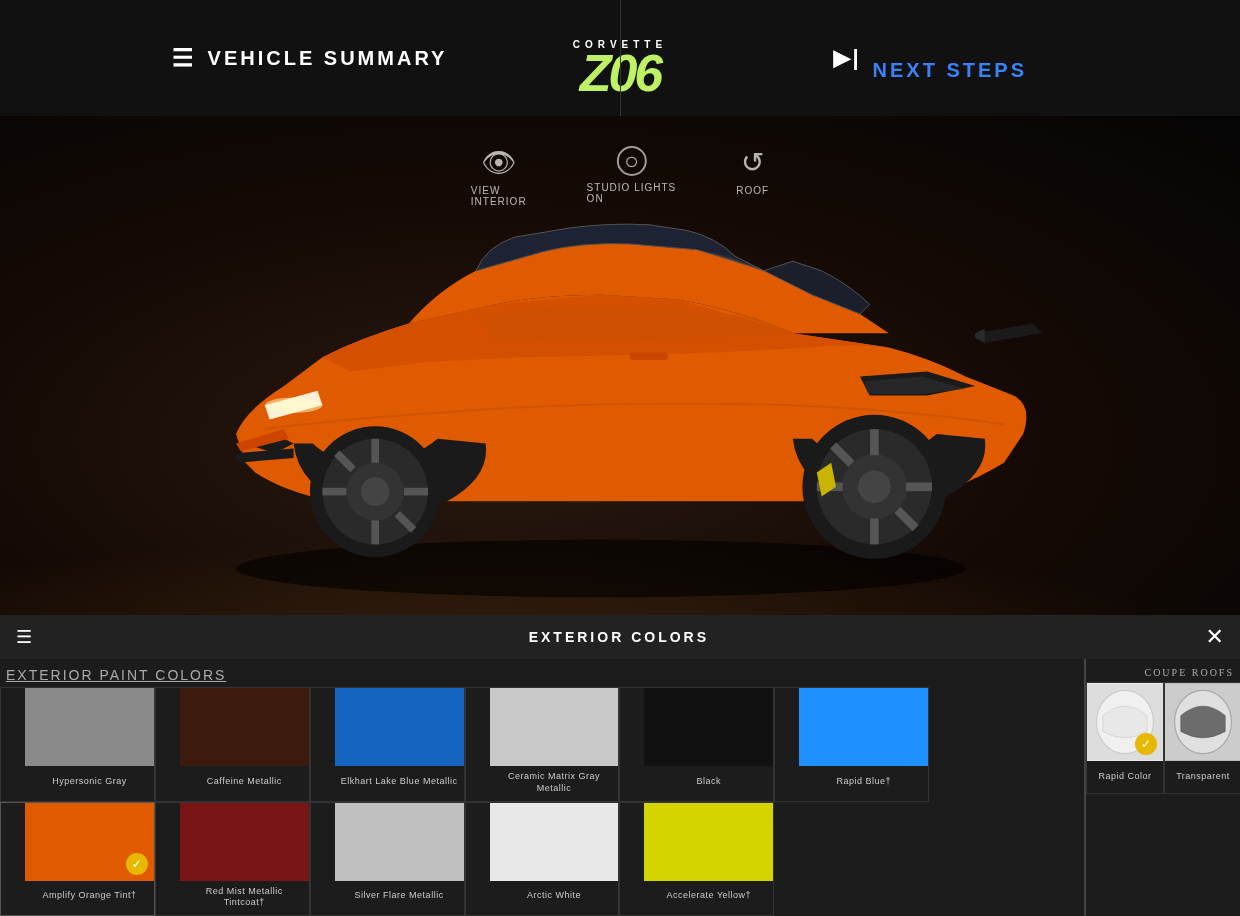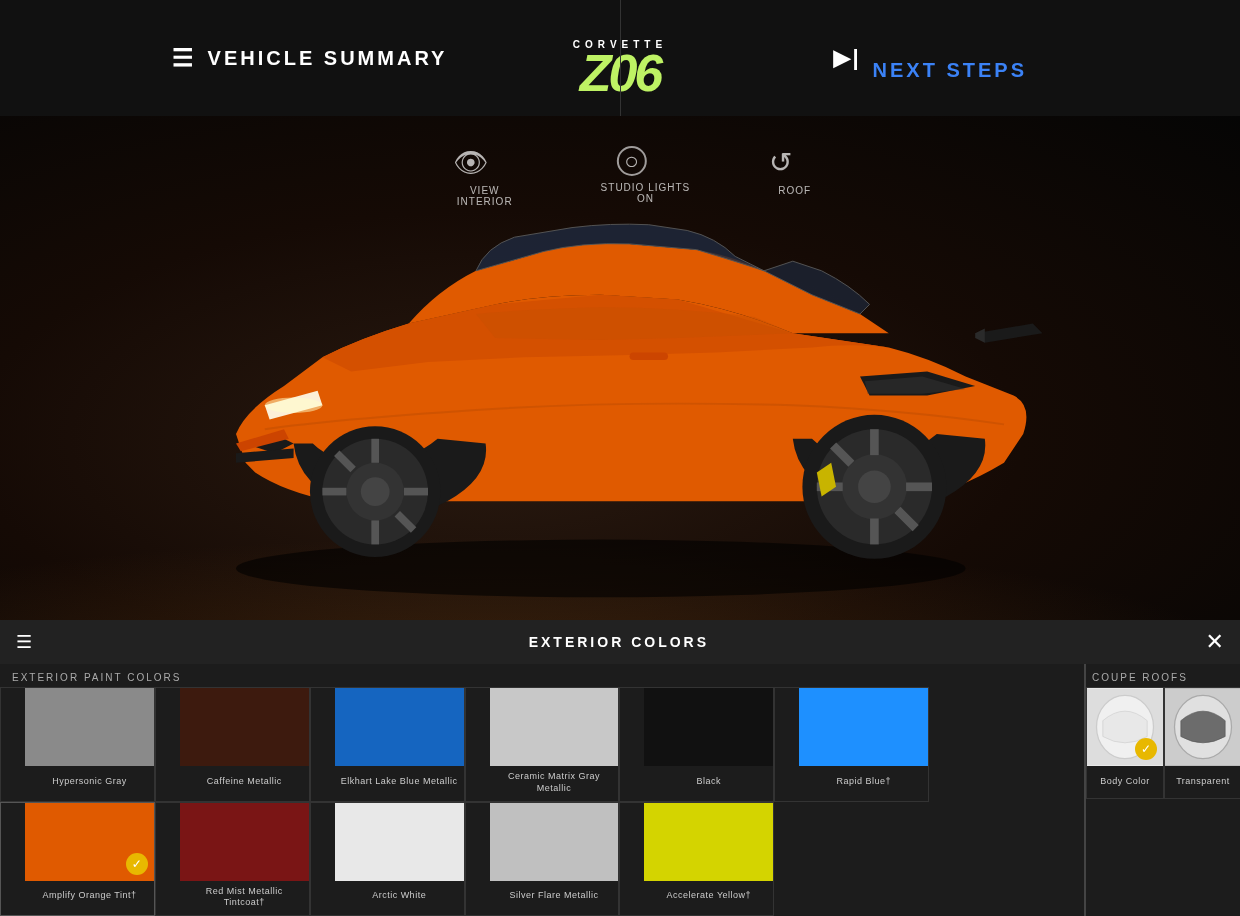--- a/index.html
+++ b/index.html
@@ -81,24 +81,22 @@
       cursor: pointer;
       color: rgba(255,255,255,0.7);
     }
     .view-control-icon {
       font-size: 28px;
       color: rgba(255,255,255,0.7);
     }
     .view-control-label {
       font-size: 10px;
       letter-spacing: 1px;
-      text-align: center;
       color: rgba(255,255,255,0.7);
       text-transform: uppercase;
-      margin-left: 28px;
     }
 
     
     .bottom-panel {
       position: absolute;
       bottom: 0;
       width: 1240px;
       background: #1c1c1c;
     }
 
@@ -133,24 +131,25 @@
     .colors-section {
       display: flex;
       padding: 0;
     }
 
     .paint-section {
       flex: 1;
     }
     .section-label {
       color: #aaa;
-      font-size: 10px;
+      font-size: 14px;
       letter-spacing: 2px;
-      padding: 8px 6px 4px 12px;
+      padding: 8px 6px 4px 6px;
       text-transform: uppercase;
+      text-decoration: underline;
     }
 
     .color-item {
       display: flex;
       flex-direction: column;
       align-items: center;
       cursor: pointer;
       border: 1px solid #333;
       padding-left: 24px;
     }
@@ -191,20 +190,22 @@
     
     .roof-section {
       width: 155px;
       border-left: 1px solid #444;
     }
     .roof-label {
       color: #aaa;
       font-size: 10px;
       letter-spacing: 2px;
       padding: 8px 6px 4px 6px;
+      text-align: right;
+      font-family: Liberation Serif, serif;
     }
     .roof-grid {
       display: grid;
       grid-template-columns: 1fr 1fr;
       gap: 0;
     }
     .roof-item {
       display: flex;
       flex-direction: column;
       align-items: center;
@@ -427,27 +428,27 @@
           </div>
           <span class="color-name">Amplify Orange Tint†</span>
         </div>
 
         <div class="color-item">
           <div class="color-swatch c-red-mist"></div>
           <span class="color-name">Red Mist Metallic Tintcoat†</span>
         </div>
 
         <div class="color-item">
+          <div class="color-swatch c-silver-flare"></div>
+          <span class="color-name">Silver Flare Metallic</span>
+        </div>
+
+        <div class="color-item">
           <div class="color-swatch c-arctic-white"></div>
           <span class="color-name">Arctic White</span>
-        </div>
-
-        <div class="color-item">
-          <div class="color-swatch c-silver-flare"></div>
-          <span class="color-name">Silver Flare Metallic</span>
         </div>
 
         <div class="color-item">
           <div class="color-swatch c-accelerate-yellow"></div>
           <span class="color-name">Accelerate Yellow†</span>
         </div>
 
         <div class="color-item" style="visibility:hidden;">
           <div class="color-swatch"></div>
           <span class="color-name"></span>
@@ -468,21 +469,21 @@
         <div class="roof-item">
           <div class="roof-swatch" style="background:#e8e8e8; overflow:hidden;">
 
             <svg viewBox="0 0 120 120" width="76" height="76">
               <rect width="120" height="120" fill="#ddd"></rect>
               <ellipse cx="60" cy="60" rx="45" ry="50" fill="#f0f0f0" stroke="#ccc" stroke-width="2"></ellipse>
               <path d="M25,50 Q60,20 95,50 L95,75 Q60,95 25,75 Z" fill="#e8e8e8" stroke="#ccc" stroke-width="1"></path>
             </svg>
             <div class="color-check">✓</div>
           </div>
-          <span class="roof-name">Body Color</span>
+          <span class="roof-name">Rapid Color</span>
         </div>
 
         <div class="roof-item">
           <div class="roof-swatch" style="background:#bbb; overflow:hidden;">
 
             <svg viewBox="0 0 120 120" width="76" height="76">
               <rect width="120" height="120" fill="#ccc"></rect>
               <ellipse cx="60" cy="60" rx="45" ry="50" fill="#e0e0e0" stroke="#aaa" stroke-width="2"></ellipse>
               <path d="M25,50 Q60,20 95,50 L95,75 Q60,95 25,75 Z" fill="rgba(30,30,30,0.6)" stroke="#555" stroke-width="1"></path>
             </svg>

